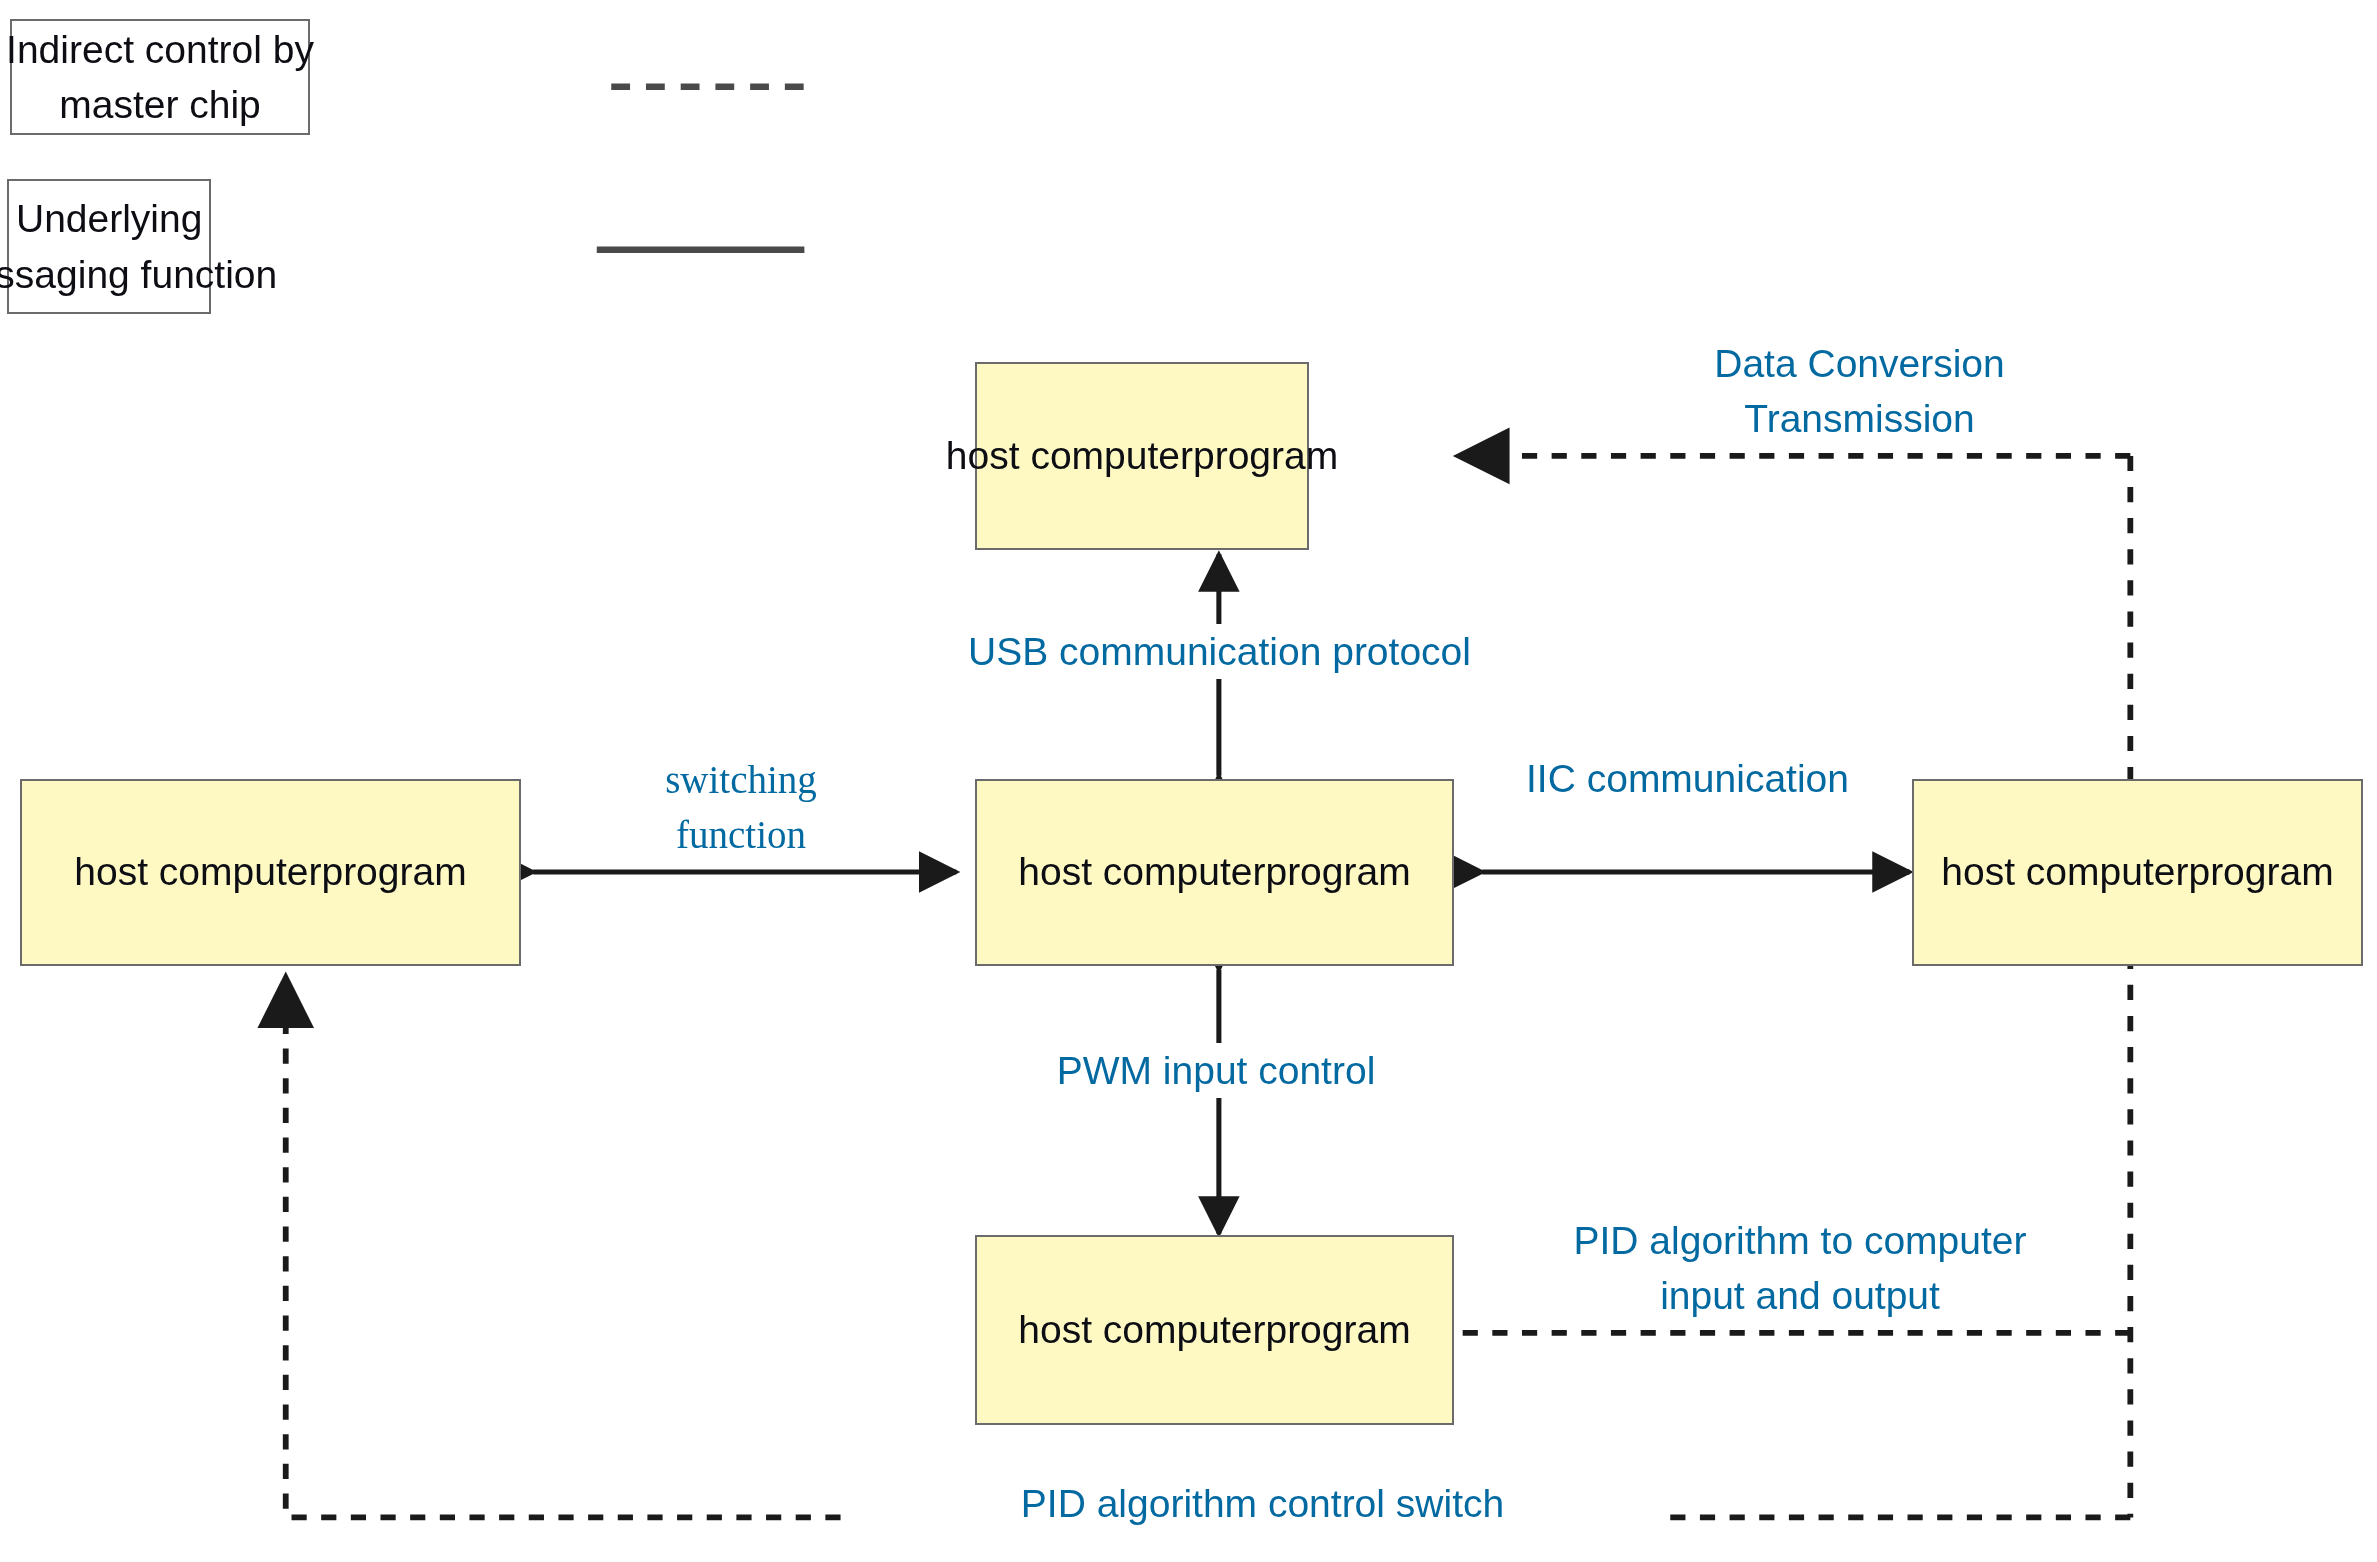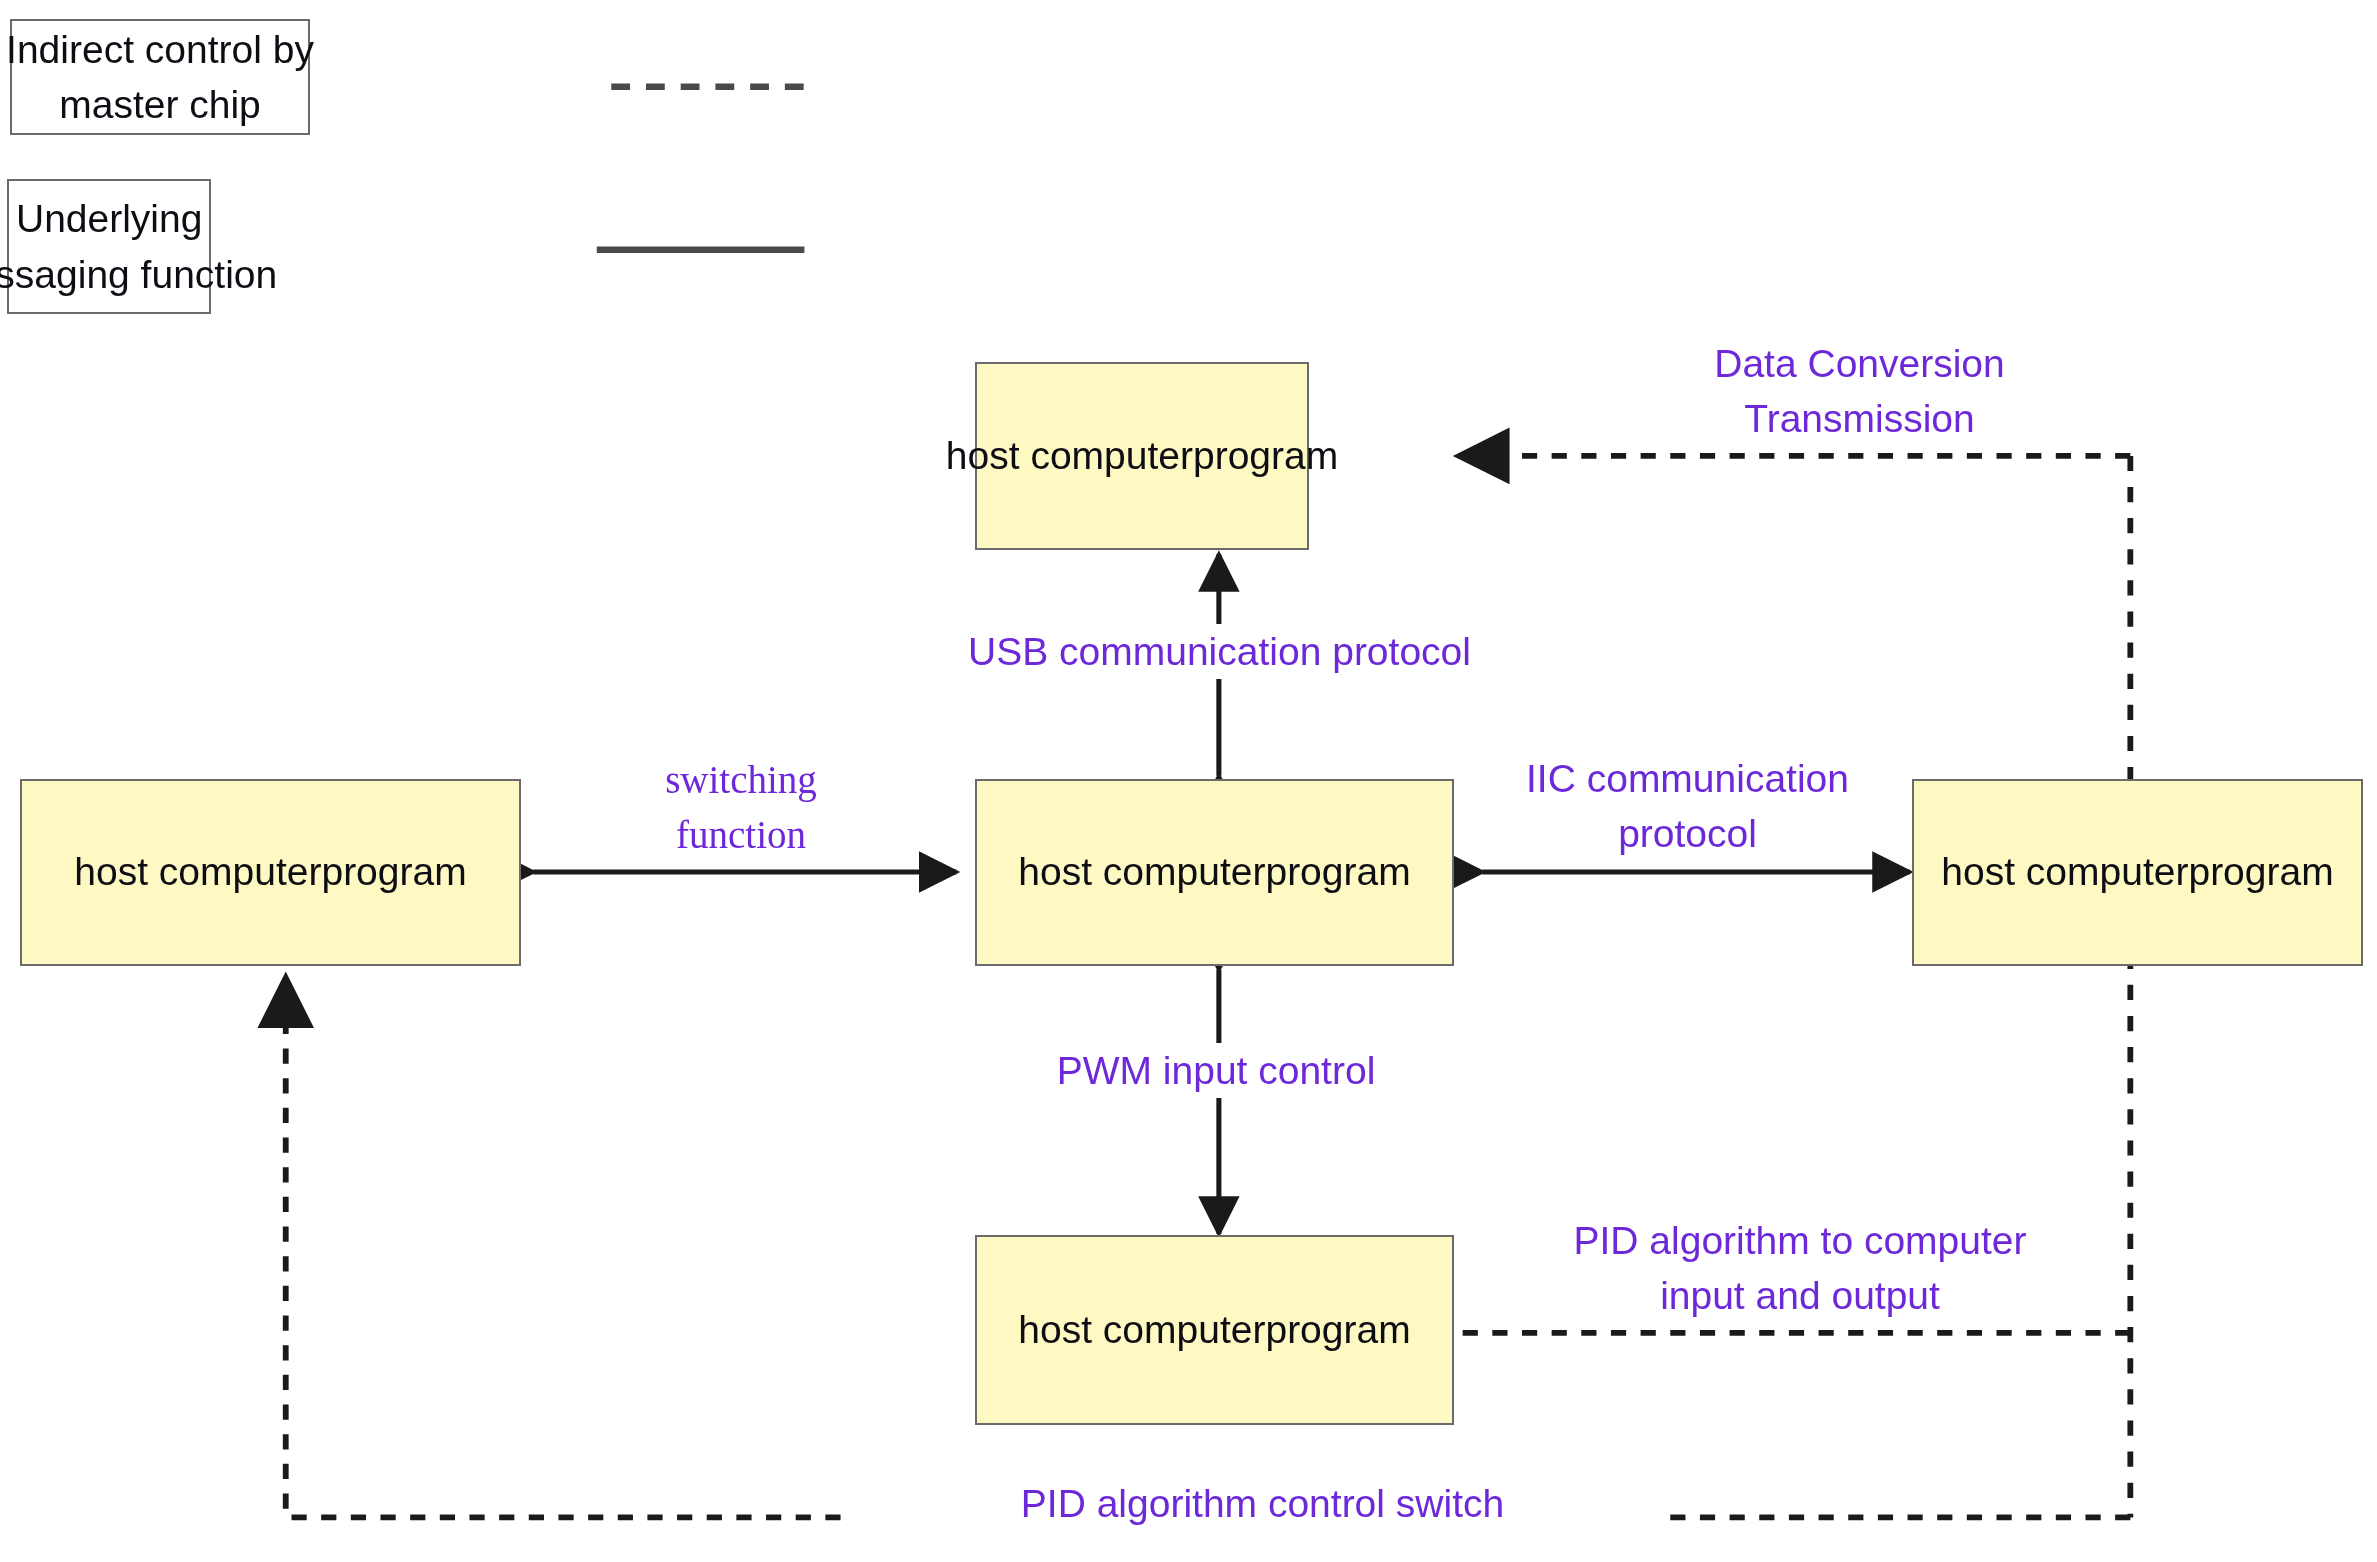--- a/index.html
+++ b/index.html
@@ -12,21 +12,21 @@
         border:2.2px solid #6b6b6b;display:flex;
         align-items:center;justify-content:center;z-index:5;}
   .node .ln{font-size:39px;line-height:1.45;white-space:nowrap;}
 
   .legend-box{position:absolute;box-sizing:border-box;background:#ffffff;
         border:2.2px solid #6b6b6b;display:flex;flex-direction:column;
         align-items:center;justify-content:center;z-index:6;}
   .legend-box .ln{font-size:39px;line-height:1.42;white-space:nowrap;}
 
   .lbl{position:absolute;font-size:39px;line-height:1.42;text-align:center;
-       color:#6d28d9;z-index:7;white-space:nowrap;}
+       color:#0369a1;z-index:7;white-space:nowrap;}
   .lbl.two{white-space:normal;}
   .lbl .ln{display:block;}
   .lbl.onwhite{background:#ffffff;}
 </style>
 </head>
 <body>
 
 <div class="stage">
 
   <svg class="layer" viewBox="0 0 3286 2160" preserveAspectRatio="none">
@@ -99,21 +99,20 @@
     <span class="ln">USB communication protocol</span>
   </div>
 
   <div class="lbl two" style="left:611px;top:752px;width:260px;font-family:Liberation Serif, serif;">
     <span class="ln">switching</span>
     <span class="ln">function</span>
   </div>
 
   <div class="lbl two" style="left:1456px;top:751px;width:463px;">
     <span class="ln">IIC communication</span>
-    <span class="ln">protocol</span>
   </div>
 
   <div class="lbl onwhite" style="left:970px;top:1043px;width:492px;">
     <span class="ln">PWM input control</span>
   </div>
 
   <div class="lbl two" style="left:1628px;top:336px;width:463px;">
     <span class="ln">Data Conversion</span>
     <span class="ln">Transmission</span>
   </div>

